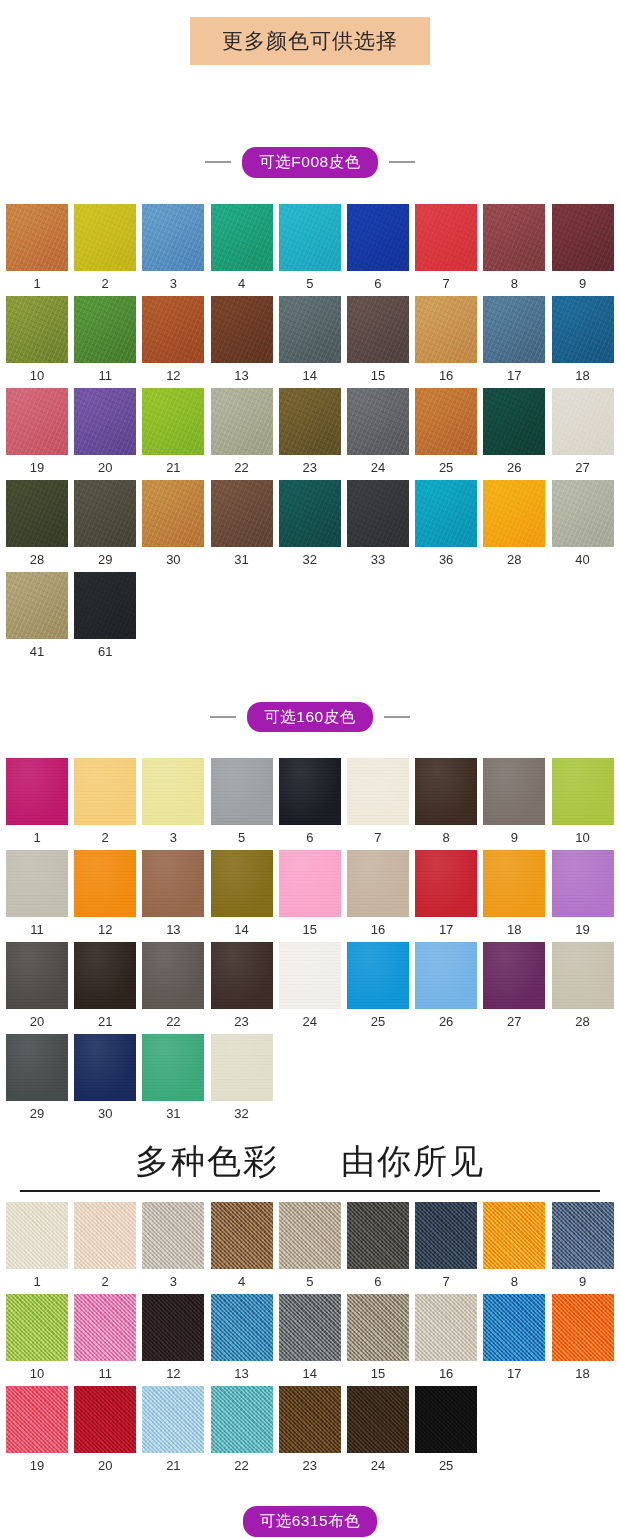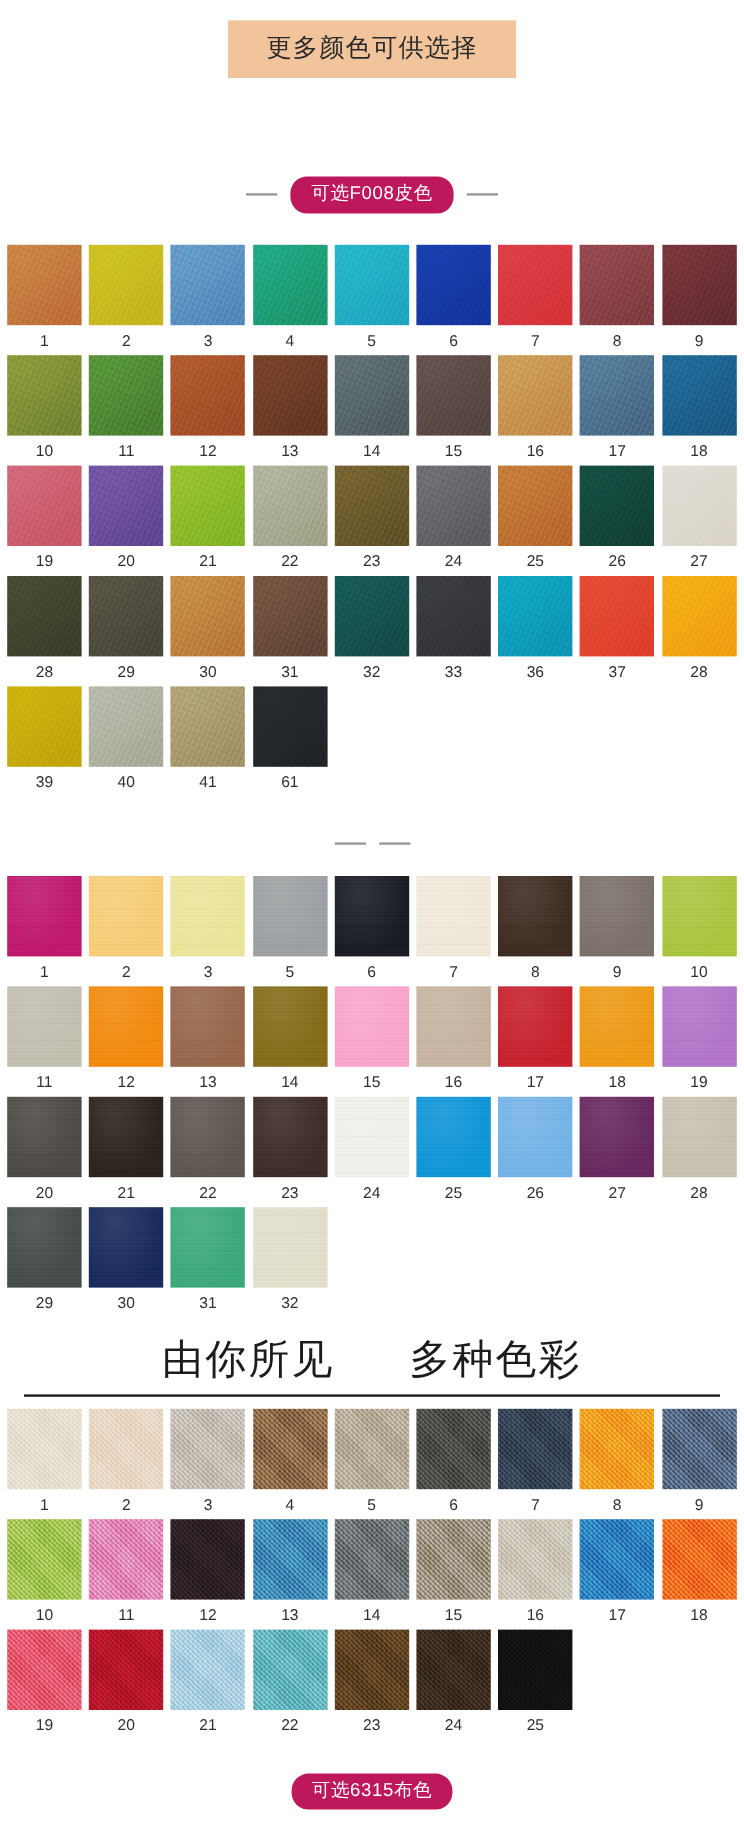--- a/index.html
+++ b/index.html
@@ -35,21 +35,21 @@
     gap: 11px;
     position: relative;
   }
   .sec-head .dash {
     display: block;
     width: 26px;
     height: 2px;
     background: #9a9a9a;
   }
   .pill {
-    background: #be185d;
+    background: #a21caf;
     color: #ffffff;
     border-radius: 14px;
     font-size: 15.5px;
     line-height: 1;
     padding: 7px 17px 8px 17px;
     white-space: nowrap;
     letter-spacing: .5px;
     position: relative;
     z-index: 3;
   }
@@ -293,49 +293,42 @@
     </div>
     <div class="cell">
       <div class="sw tex-leather" style="background: rgb(53, 55, 58);"></div>
       <div class="cap">33</div>
     </div>
     <div class="cell">
       <div class="sw tex-leather" style="background: rgb(14, 158, 187);"></div>
       <div class="cap">36</div>
     </div>
     <div class="cell">
-      <div class="sw tex-leather" style="background: rgb(225, 69, 47);"></div>
-      <div class="cap">37</div>
-    </div>
-    <div class="cell">
       <div class="sw tex-leather" style="background: rgb(242, 167, 19);"></div>
       <div class="cap">28</div>
     </div>
     <div class="cell">
-      <div class="sw tex-leather" style="background: rgb(200, 171, 12);"></div>
-      <div class="cap">39</div>
-    </div>
-    <div class="cell">
       <div class="sw tex-leather" style="background: rgb(176, 178, 162);"></div>
       <div class="cap">40</div>
     </div>
     <div class="cell">
       <div class="sw tex-leather" style="background: rgb(169, 154, 110);"></div>
       <div class="cap">41</div>
     </div>
     <div class="cell">
       <div class="sw tex-leather" style="background: rgb(35, 39, 43);"></div>
       <div class="cap">61</div>
     </div>
   </div>
 
 <div class="sp" style="height:38px"></div>
 
 <div class="sec-head">
   <span class="dash"></span>
+  <span class="pill">可选160皮色</span>
   <span class="dash"></span>
 </div>
 <div class="sp" style="height:26px"></div>
 <div class="grid" id="grid-1">
     <div class="cell">
       <div class="sw tex-smooth" style="background: rgb(192, 22, 107);"></div>
       <div class="cap">1</div>
     </div>
     <div class="cell">
       <div class="sw tex-smooth" style="background: rgb(247, 206, 119);"></div>
@@ -455,22 +448,22 @@
     </div>
     <div class="cell">
       <div class="sw tex-smooth" style="background: rgb(226, 223, 203);"></div>
       <div class="cap">32</div>
     </div>
   </div>
 
 <div class="sp" style="height:18px"></div>
 
 <div class="tagline">
+  <span>多种色彩</span>
   <span>由你所见</span>
-  <span>多种色彩</span>
 </div>
 
 <div class="sp" style="height:12px"></div>
 
 <div class="rule-head">
   <span class="longrule"></span>
 </div>
 <div class="sp" style="height:12px"></div>
 <div class="grid" id="grid-2">
     <div class="cell">

